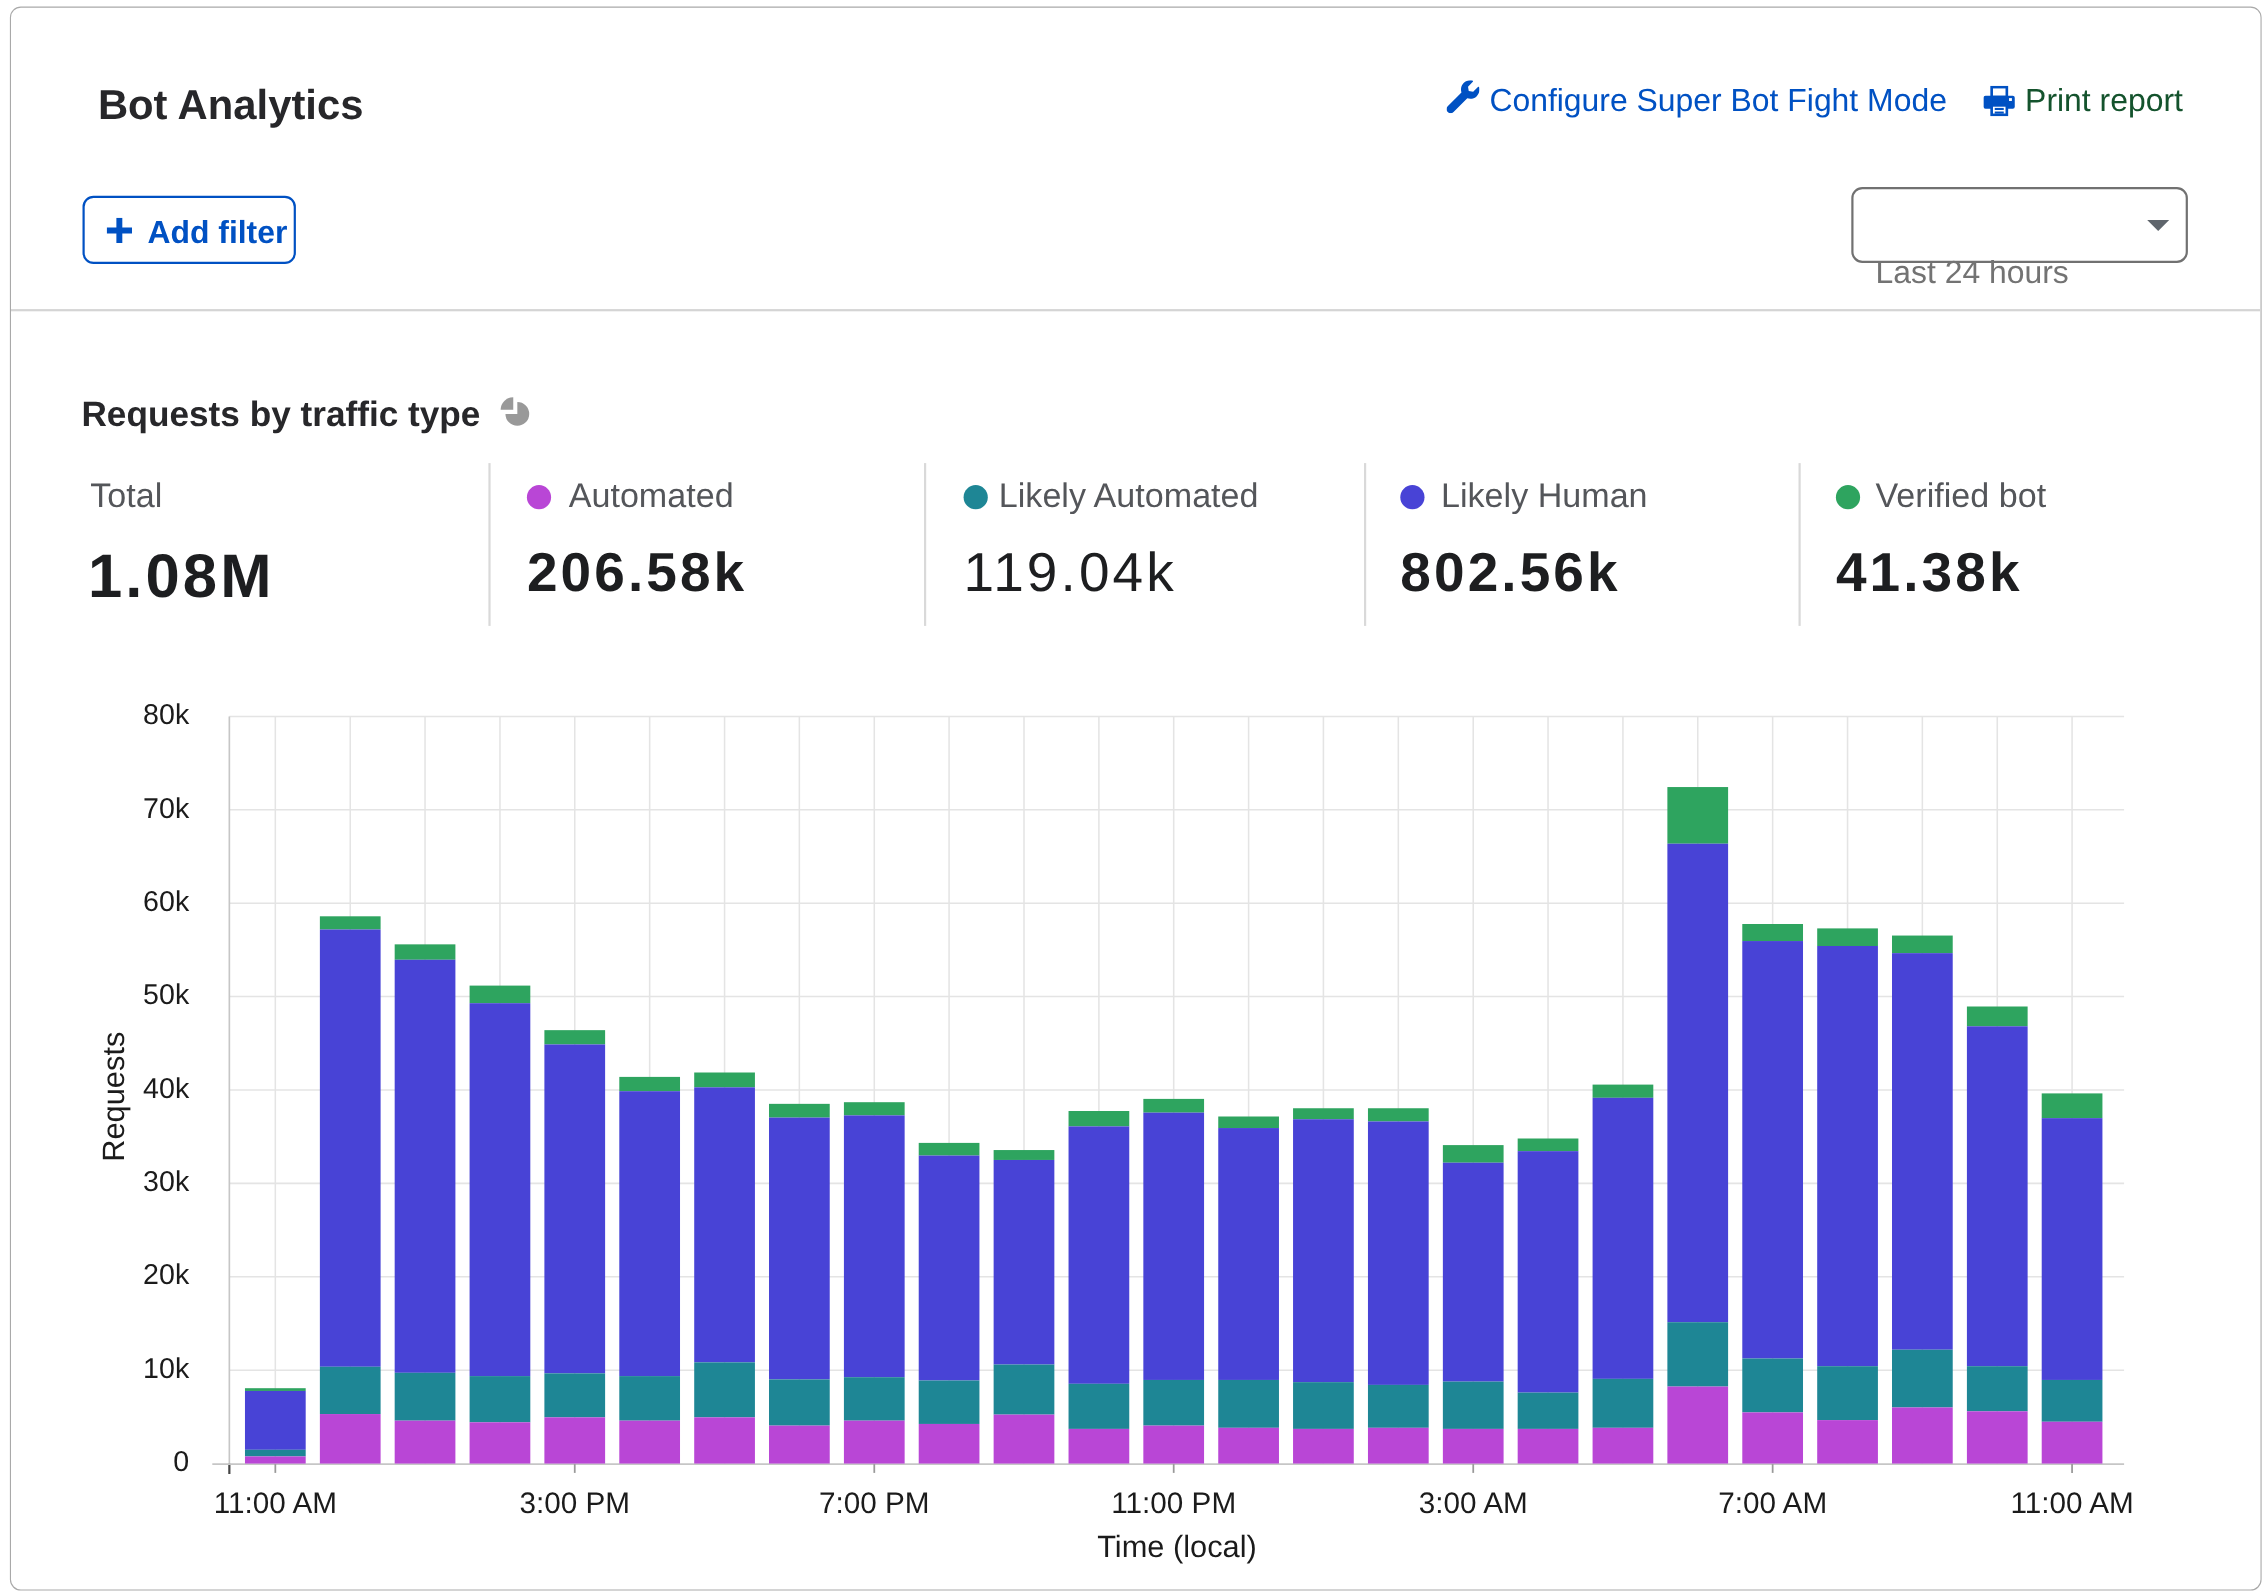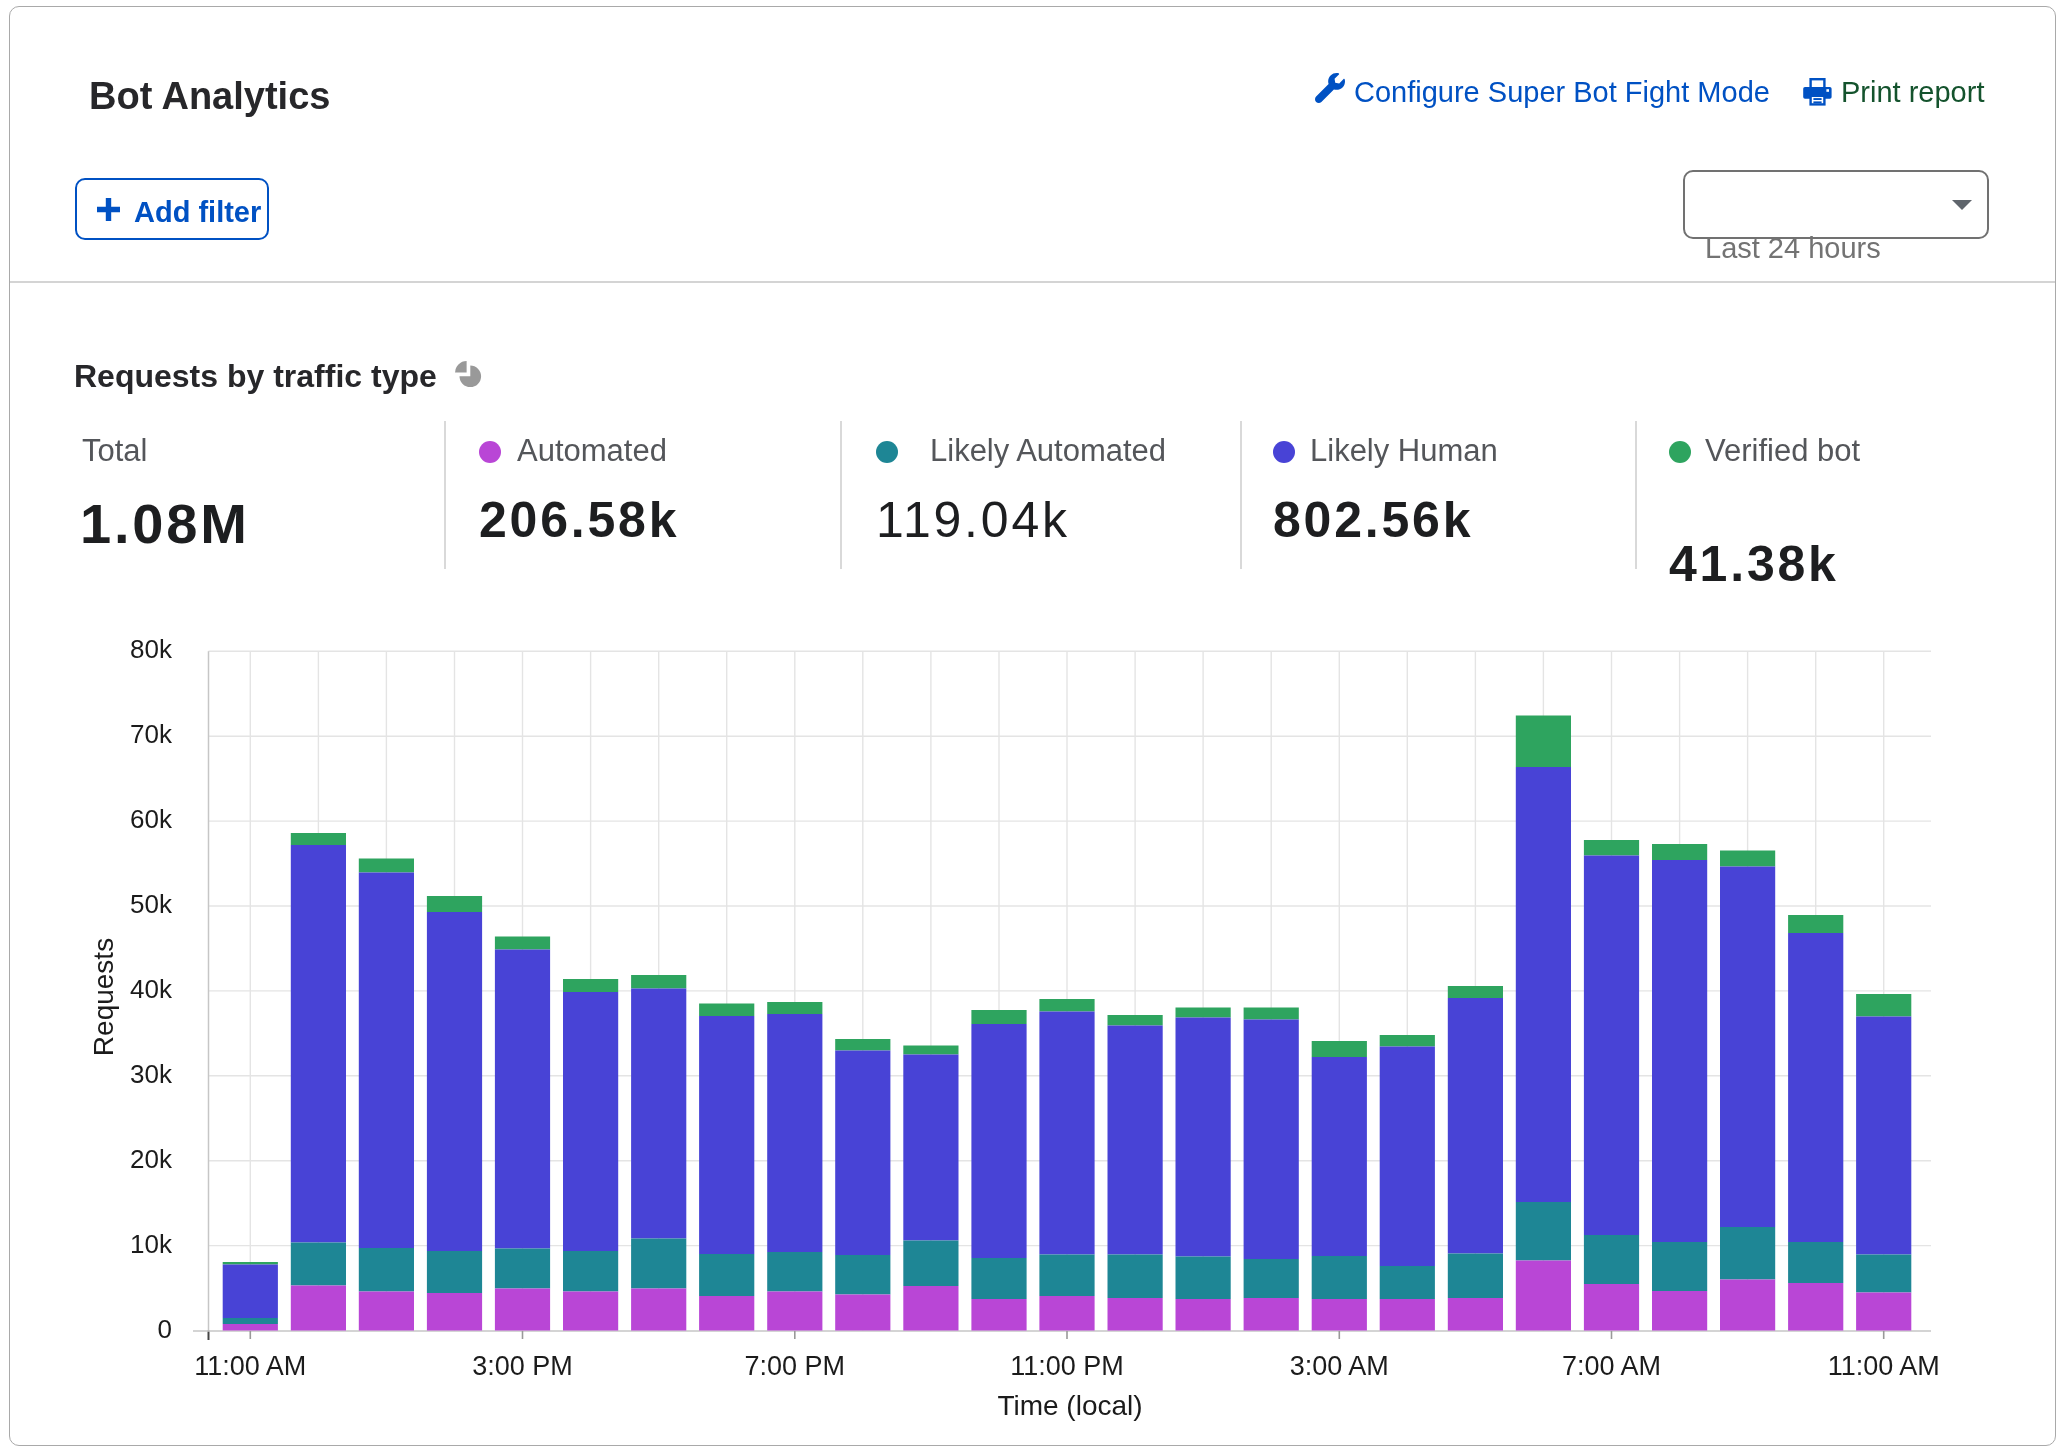--- a/index.html
+++ b/index.html
@@ -44,30 +44,30 @@
 </svg>
 
 <div class="abs" style="left:82px;top:433px;font-size:31px;color:#54565a;">Total</div>
 <div class="abs" style="left:80px;top:491px;font-size:56px;font-weight:bold;letter-spacing:2.8px;color:#1d1e20;">1.08M</div>
 
 <div class="abs" style="left:479px;top:441px;width:22px;height:22px;border-radius:50%;background:#b946d6;"></div>
 <div class="abs" style="left:517px;top:433px;font-size:31px;color:#54565a;">Automated</div>
 <div class="abs" style="left:479px;top:491px;font-size:50px;font-weight:bold;letter-spacing:2.8px;color:#1d1e20;">206.58k</div>
 
 <div class="abs" style="left:876px;top:441px;width:22px;height:22px;border-radius:50%;background:#1e8695;"></div>
-<div class="abs" style="left:908px;top:433px;font-size:31px;color:#54565a;margin-left:22px;">Likely Automated</div>
+<div class="abs" style="left:908px;top:433px;font-size:31px;color:#54565a;">Likely Automated</div>
 <div class="abs" style="left:876px;top:491px;font-size:50px;font-weight:normal;letter-spacing:2.8px;color:#1d1e20;">119.04k</div>
 
 <div class="abs" style="left:1273px;top:441px;width:22px;height:22px;border-radius:50%;background:#4843d6;"></div>
 <div class="abs" style="left:1310px;top:433px;font-size:31px;color:#54565a;">Likely Human</div>
 <div class="abs" style="left:1273px;top:491px;font-size:50px;font-weight:bold;letter-spacing:2.8px;color:#1d1e20;">802.56k</div>
 
 <div class="abs" style="left:1669px;top:441px;width:22px;height:22px;border-radius:50%;background:#2ea45f;"></div>
 <div class="abs" style="left:1705px;top:433px;font-size:31px;color:#54565a;">Verified bot</div>
-<div class="abs" style="left:1669px;top:491px;font-size:50px;font-weight:bold;letter-spacing:2.8px;color:#1d1e20;margin-top:44px;">41.38k</div>
+<div class="abs" style="left:1669px;top:491px;font-size:50px;font-weight:bold;letter-spacing:2.8px;color:#1d1e20;">41.38k</div>
 
 <div class="abs" style="left:444px;top:421px;width:1.5px;height:148px;background:#d9d9d9;"></div>
 <div class="abs" style="left:840px;top:421px;width:1.5px;height:148px;background:#d9d9d9;"></div>
 <div class="abs" style="left:1240px;top:421px;width:1.5px;height:148px;background:#d9d9d9;"></div>
 <div class="abs" style="left:1635px;top:421px;width:1.5px;height:148px;background:#d9d9d9;"></div>
 
 <svg class="abs" style="left:0;top:0" width="2062" height="1450" viewBox="0 0 2062 1450">
 <line x1="208.5" y1="1245.6" x2="1931" y2="1245.6" stroke="#e4e4e4" stroke-width="1.4"></line>
 <line x1="208.5" y1="1160.7" x2="1931" y2="1160.7" stroke="#e4e4e4" stroke-width="1.4"></line>
 <line x1="208.5" y1="1075.8" x2="1931" y2="1075.8" stroke="#e4e4e4" stroke-width="1.4"></line>

